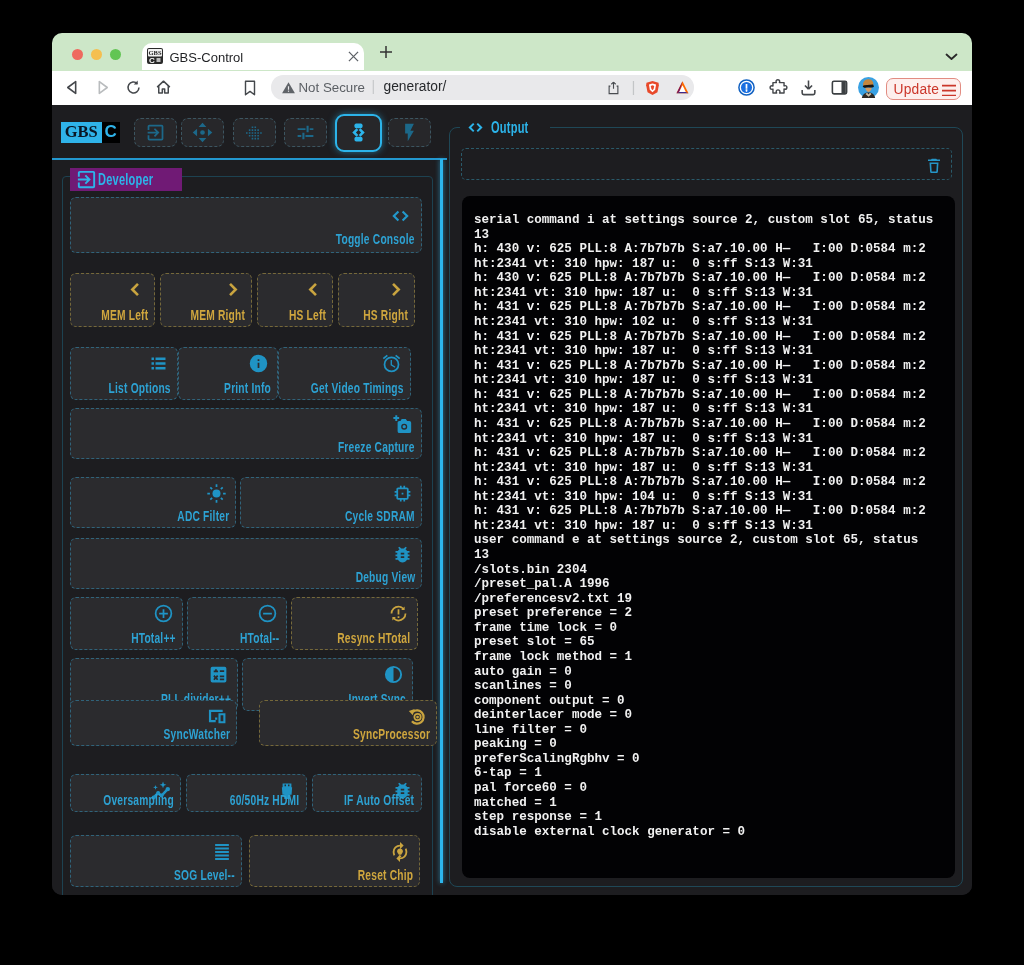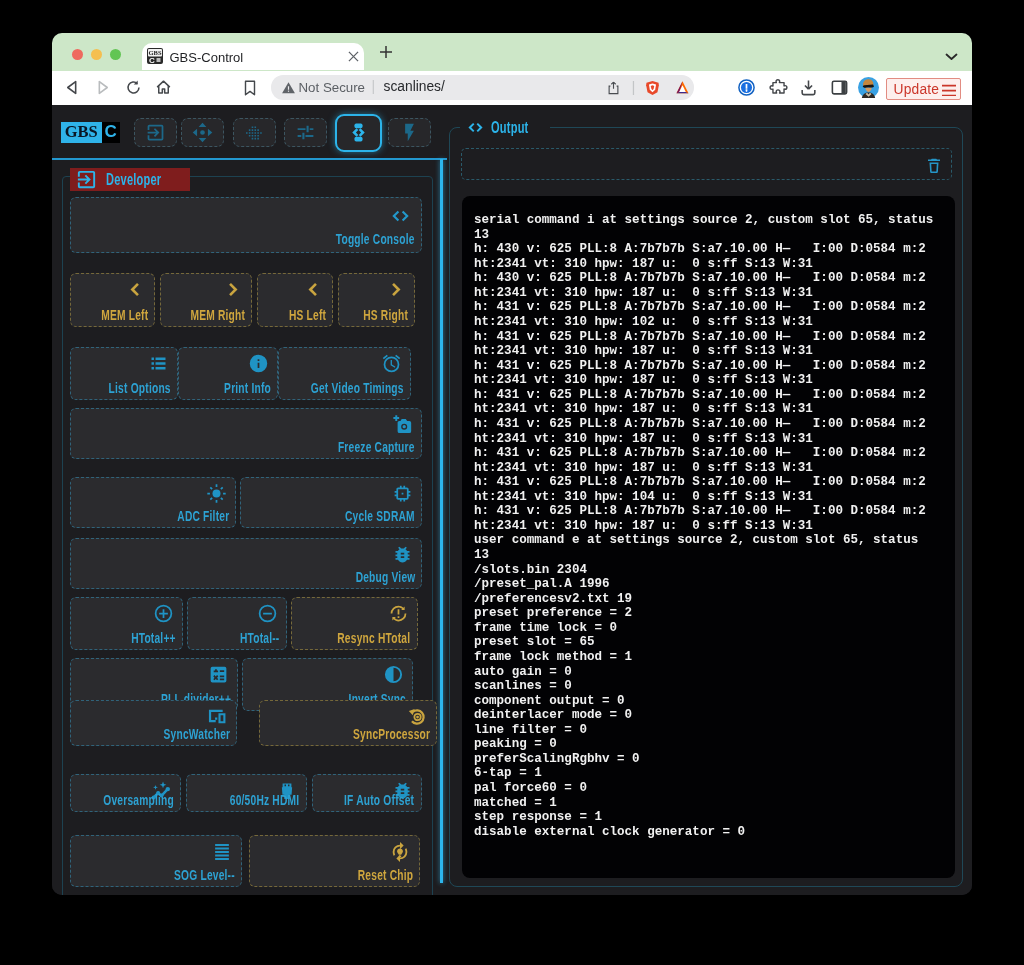--- a/index.html
+++ b/index.html
@@ -22,22 +22,22 @@
   border:1px dashed #3c5560; border-radius:7px; display:flex; align-items:center; justify-content:center; }
 .navb svg { color:#1c6889; }
 .navb.act { top:8.5px; width:47px; height:38px; border:2px solid #2cb4ea; border-radius:9px;
   box-shadow:0 0 7px rgba(44,180,234,.55); }
 .navb.act svg { color:#2cb4ea; }
 .hline { position:absolute; left:0; top:52.5px; width:394.5px; height:2px; background:#2398cf; }
 .vline { position:absolute; left:388px; top:54px; width:2.6px; height:724px; background:#2db5ec;
   box-shadow:0 0 5px rgba(45,181,236,.7); }
 .menu { position:absolute; left:9.5px; top:71px; width:371px; height:790px;
   border:1px solid #1d4251; border-radius:4px; }
-.mleg { position:absolute; left:7px; top:-9px; background:#7f1d1d; padding:0 5px;
-  display:flex; align-items:center; gap:8px; }
+.mleg { position:absolute; left:7px; top:-9px; background:#701a75; padding:0 5px;
+  display:flex; align-items:center; gap:0; }
 .hdr { font-size:15.8px; font-weight:bold; color:#2cb4ea; transform:scaleX(.7);
   transform-origin:0 50%; white-space:nowrap; letter-spacing:.3px; }
 .row { position:absolute; left:18px; display:flex; }
 .b { position:relative; background:#2b2b2e; border:1px dashed #30637a; border-radius:6px; }
 .b.am { border-color:#75683a; }
 .b svg { position:absolute; top:5px; right:8px; color:#1f93c4; }
 .b.am svg { color:#c9a43f; }
 .b .lb { position:absolute; bottom:3px; right:6px; font-size:14.6px; font-weight:bold;
   color:#2da2d3; white-space:nowrap; transform:scaleX(.7); transform-origin:100% 50%; letter-spacing:.3px; }
 .b.am .lb { color:#cfa63e; }
@@ -97,21 +97,21 @@
       <path d="M6 3h12v18l-6-4.5L6 21z" fill="none" stroke="#45484c" stroke-width="1.9" stroke-linejoin="round"></path>
     </svg>
     <div class="pill">
       <svg style="position:absolute;left:10px;top:5.2px" width="15" height="14" viewBox="0 0 24 24">
         <path d="M12 2L1 21h22z" fill="#5f6368"></path>
         <rect x="11" y="9" width="2" height="6" fill="#e9e9eb"></rect>
         <rect x="11" y="16.5" width="2" height="2" fill="#e9e9eb"></rect>
       </svg>
       <span style="position:absolute;left:28px;top:4.5px;font-size:13.3px;color:#5c6065">Not Secure</span>
       <span style="position:absolute;left:101px;top:3px;font-size:14px;color:#c6c8ca">|</span>
-      <span style="position:absolute;left:113px;top:4px;font-size:13.8px;color:#27292c">scanlines/</span>
+      <span style="position:absolute;left:113px;top:4px;font-size:13.8px;color:#27292c">generator/</span>
       <svg style="position:absolute;left:335px;top:4.5px" width="15" height="16" viewBox="0 0 24 24">
         <path d="M12 2.5l3.5 3.5M12 2.5L8.5 6M12 2.5V13" stroke="#494c50" stroke-width="1.8" fill="none"></path>
         <path d="M7 9H5v12h14V9h-2" stroke="#494c50" stroke-width="1.8" fill="none"></path>
       </svg>
       <span style="position:absolute;left:361px;top:2.5px;font-size:15px;color:#c3c5c7">|</span>
       <svg style="position:absolute;left:373px;top:3.5px" width="17" height="18" viewBox="0 0 24 24">
         <path d="M12 2l8.5 2.5.5 3.5-2 10L12 22l-7-4L3 8l.5-3.5z" fill="#e8492a"></path>
         <path d="M12 5.5l5 1.5-1.2 7.5L12 18l-3.8-3.5L7 7z" fill="#fff"></path>
         <path d="M12 8l2.5 1-1 4.5L12 15l-1.5-1.5-1-4.5z" fill="#e8492a"></path>
       </svg>
@@ -139,21 +139,21 @@
       <path d="M14.5 5h5.5v14h-5.5z" fill="#3c4043"></path>
     </svg>
     <svg class="ticon" style="left:806px;top:6.5px" width="21" height="21" viewBox="0 0 24 24">
       <circle cx="12" cy="12" r="12" fill="#39a1e3"></circle>
       <path d="M12 2.6c-3.8 0-6.2 2.6-6.2 5.9 0 1.6.3 2.7.3 2.7l1.2-.4 9.8-.6s.6-1 .5-2.4c-.2-3-2.2-5.2-5.6-5.2z" fill="#c5873e"></path>
       <path d="M5.6 10.2 7 9.4l10.2-.8.9 1.7c.3.6-.1 1.3-.8 1.3l-2.5.6-3.3-.3-3.4.6-1.9-.8c-.6-.3-.8-1.2-.6-1.5z" fill="#141414"></path>
       <path d="M8.3 12.4c.3 2.6 1.8 4.6 3.7 4.6 1.9 0 3.4-2 3.7-4.6z" fill="#d49a60"></path>
       <path d="M4.4 24c.5-3.9 3.7-6.2 7.6-6.2s7.1 2.3 7.6 6.2z" fill="#2e2a26"></path>
       <path d="M8.5 19.5l2-1.4 1.5 1.9 1.7-2 1.8 1.5-3.4 3z" fill="#cdbfa6"></path>
     </svg>
-    <div style="position:absolute;left:833.5px;top:7px;width:75px;height:22.5px;border:1.5px solid #e28c82;border-radius:2px;background:#fdefed">
+    <div style="position:absolute;left:833.5px;top:7px;width:75px;height:22.5px;border:1.5px solid #e28c82;border-radius:7px;background:#fdefed">
       <span style="position:absolute;left:7px;top:3px;font-size:13.8px;color:#cb362a;letter-spacing:.2px">Update</span>
       <svg style="position:absolute;right:4px;top:5.5px" width="14" height="12" viewBox="0 0 13 11">
         <path d="M0 1.4h14M0 6h14M0 10.6h14" stroke="#cb362a" stroke-width="1.6"></path>
       </svg>
     </div>
   </div>
   <div class="content">
 
     <div style="position:absolute;left:8.5px;top:17px;height:21px;display:flex">
       <div style="width:41.5px;background:#2fb3e9;color:#0a1624;font-family:'Liberation Serif',serif;font-weight:bold;font-size:16.5px;text-align:center;line-height:20px">GBS</div>

